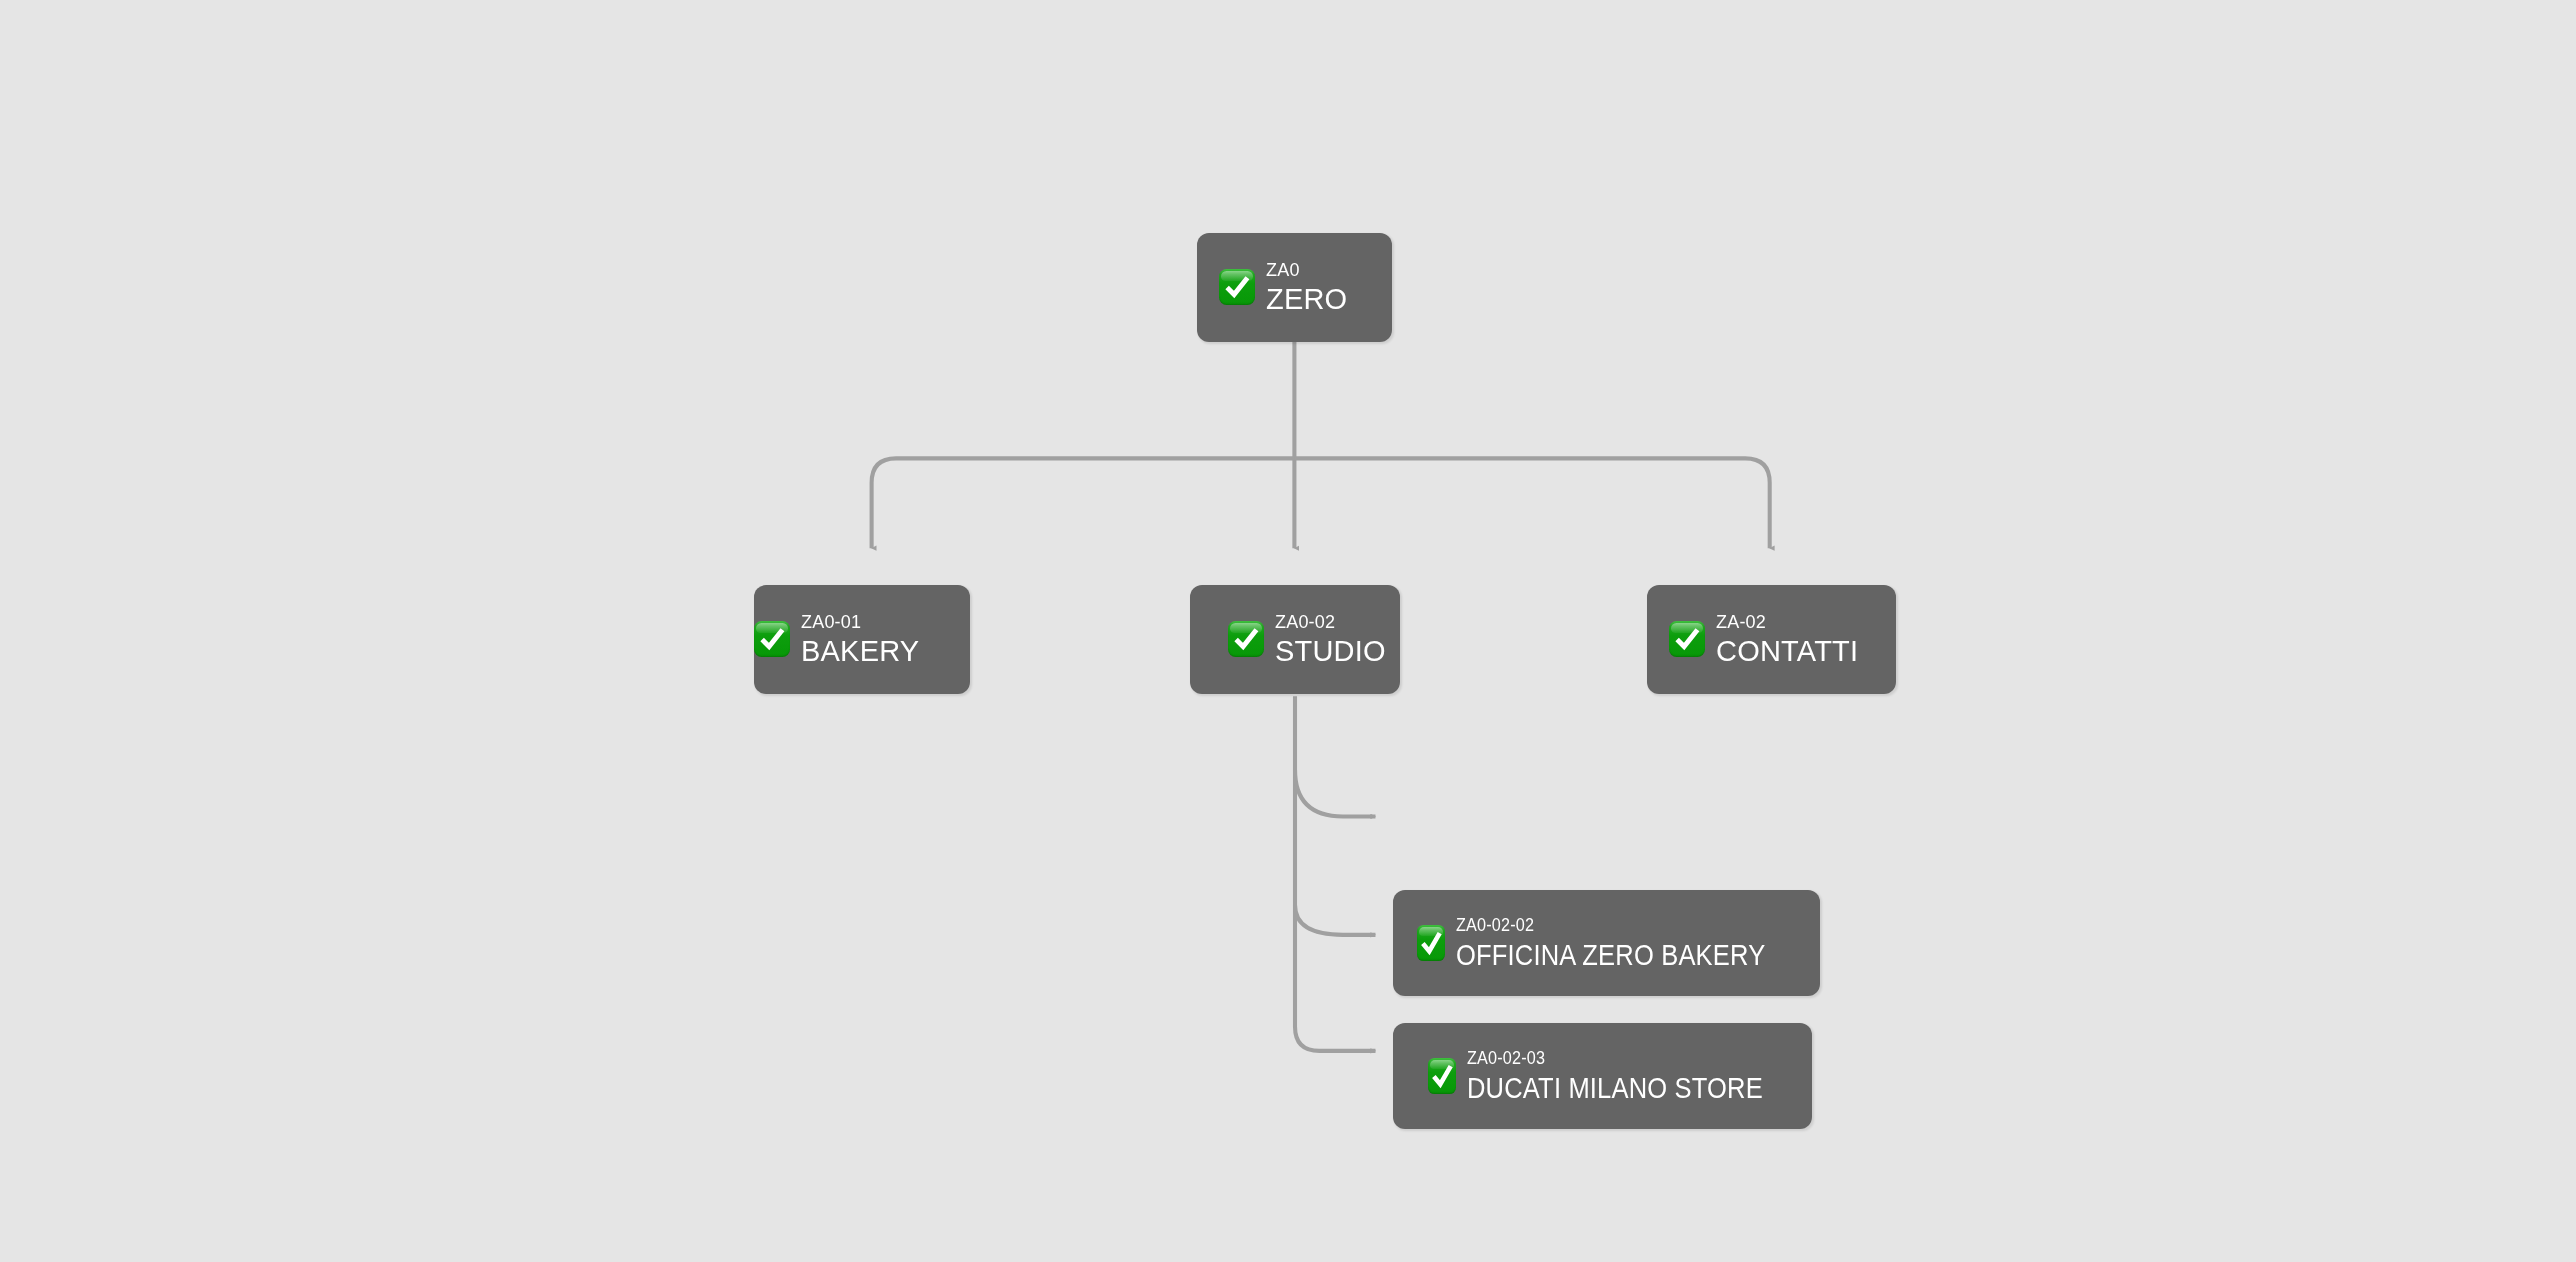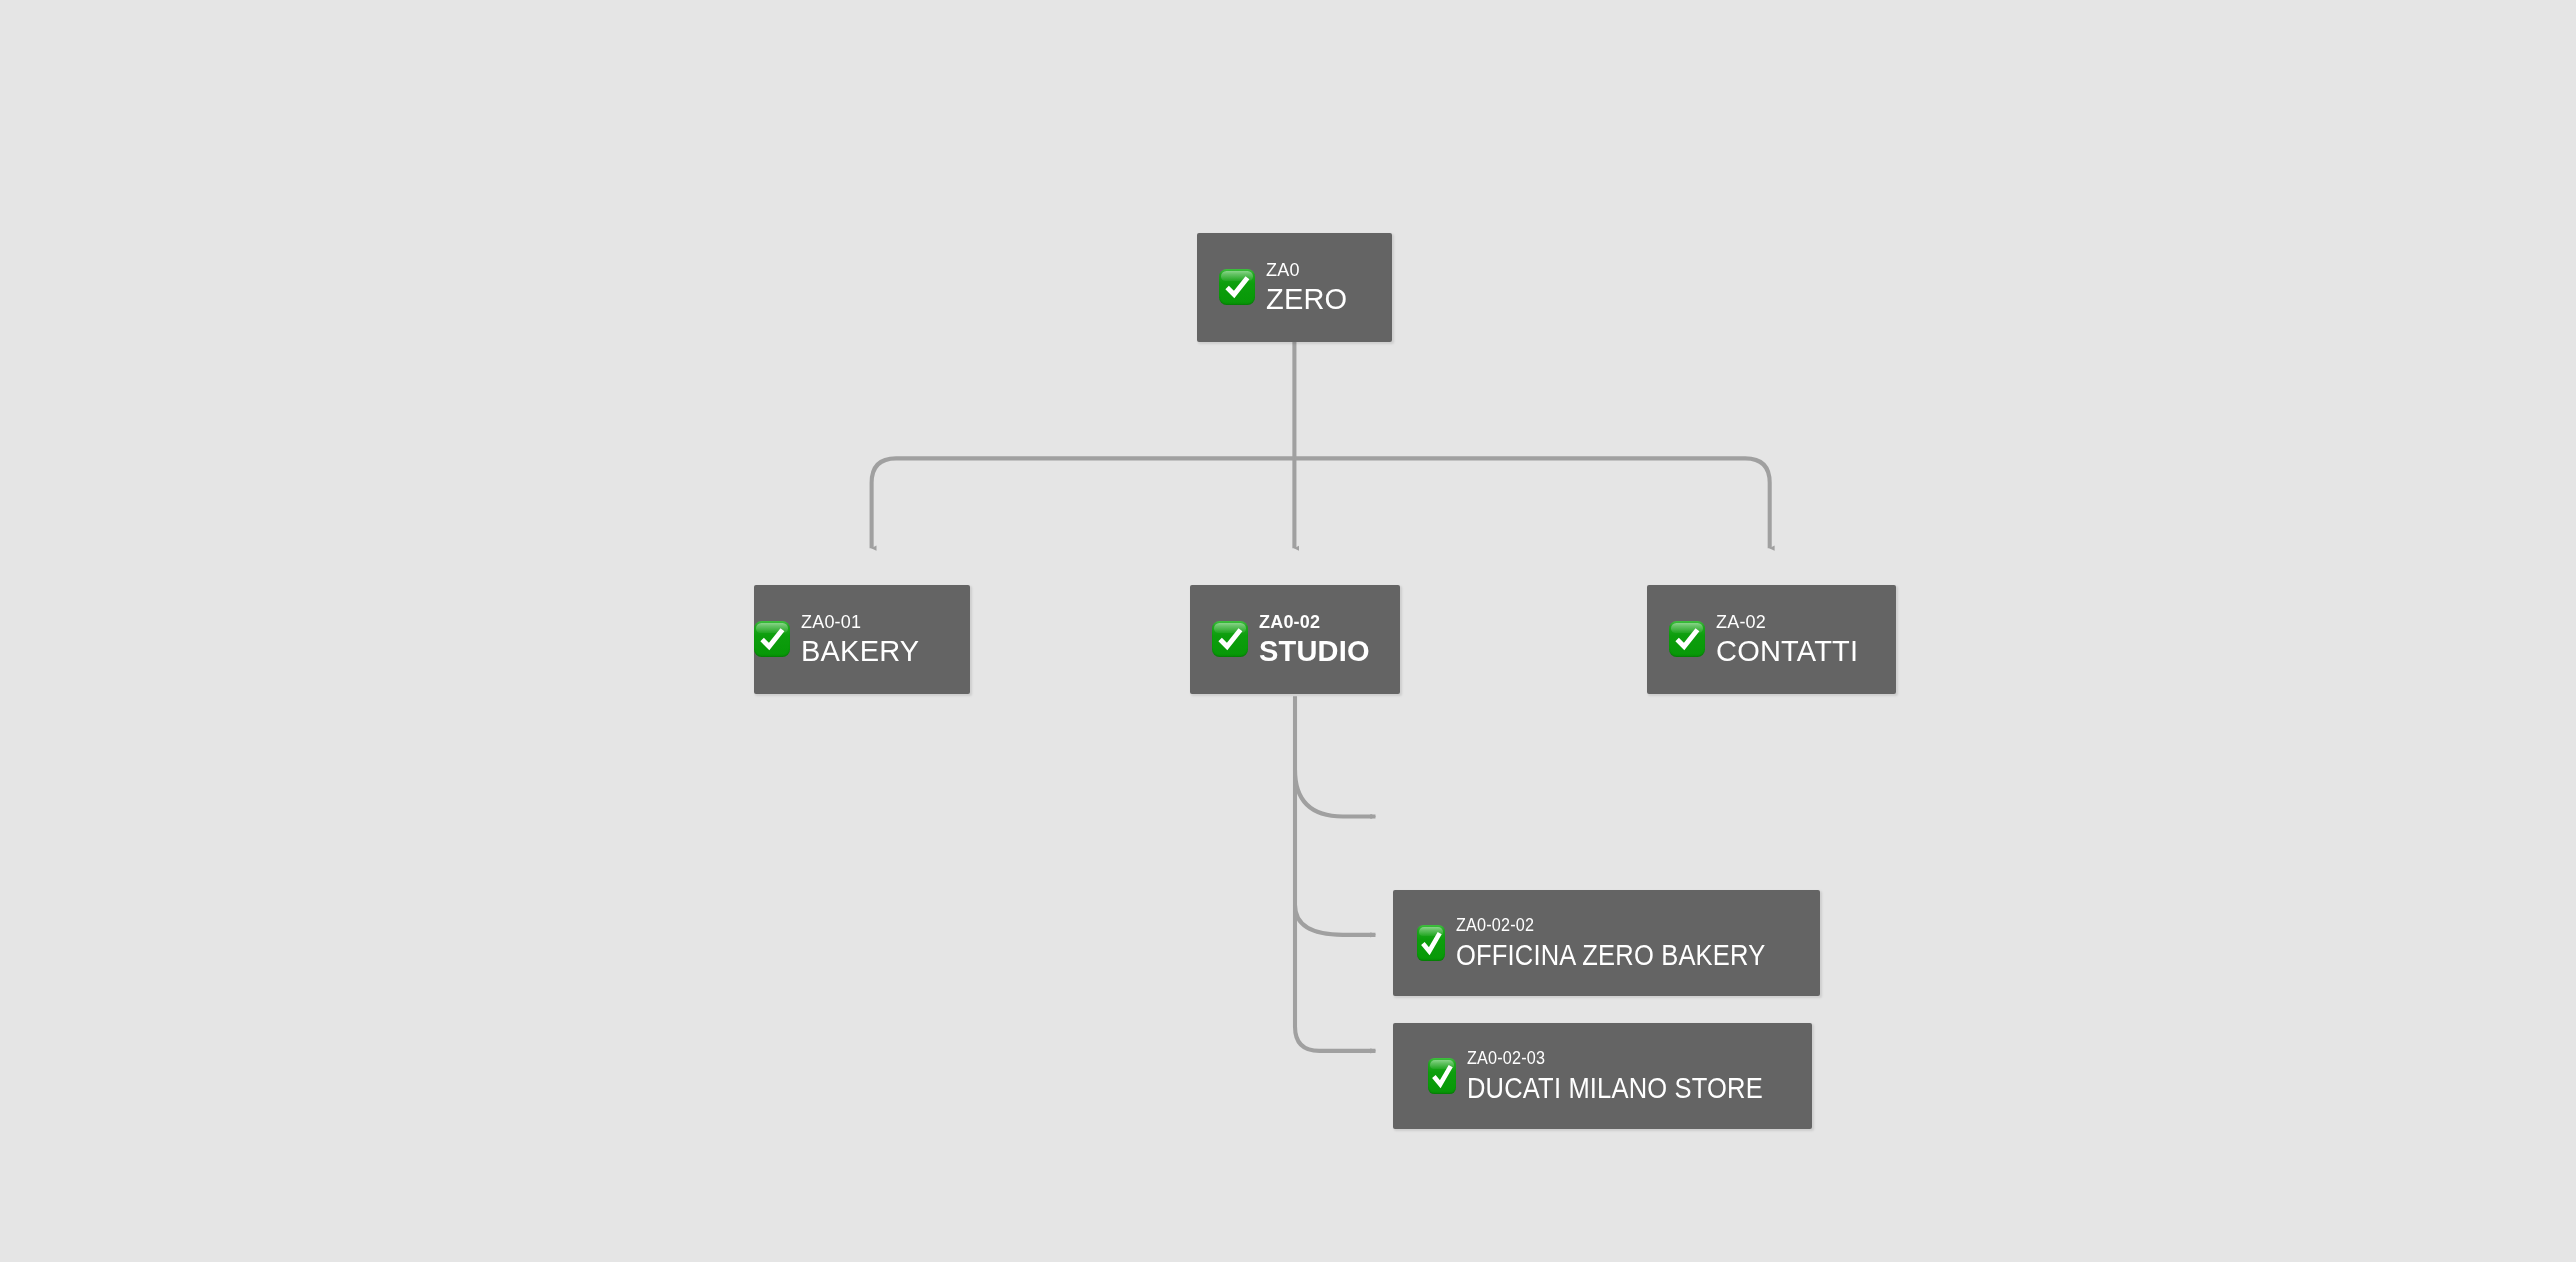--- a/index.html
+++ b/index.html
@@ -30,21 +30,21 @@
     pointer-events: none;
   }
   .node {
     position: absolute;
     background: #646464;
     box-sizing: border-box;
     display: flex;
     flex-direction: row;
     align-items: center;
     box-shadow: 1.8px 1.8px 2.3px rgba(0,0,0,0.10);
-    border-radius: 2px;
+    border-radius: 12px;
     padding-left: 0;
     overflow: hidden;
   }
   .node-inner {
     display: flex;
     flex-direction: row;
     align-items: center;
     gap: 11px;
   }
   .node-icon {
@@ -160,21 +160,21 @@
             <path d="M14 32 L26 44 L49 15" stroke="#ffffff" stroke-width="8.5" fill="none" stroke-linecap="butt" stroke-linejoin="miter"></path>
           </svg>
       </span>
       <span class="node-text">
         <span class="node-code">ZA0-01</span>
         <span class="node-title">BAKERY</span>
       </span>
     </div>
   </div>
 
-  <div class="node" style="left:1190px; top:585px; width:210px; height:109px; padding-left:22px;font-weight:bold;">
+  <div class="node" style="left:1190px; top:585px; width:210px; height:109px; padding-left:38px;">
     <div class="node-inner">
       <span class="node-icon">
         <span class="gloss"></span>
         <svg viewBox="0 0 62 62">
             <path d="M14 32 L26 44 L49 15" stroke="#ffffff" stroke-width="8.5" fill="none" stroke-linecap="butt" stroke-linejoin="miter"></path>
           </svg>
       </span>
       <span class="node-text">
         <span class="node-code">ZA0-02</span>
         <span class="node-title">STUDIO</span>

